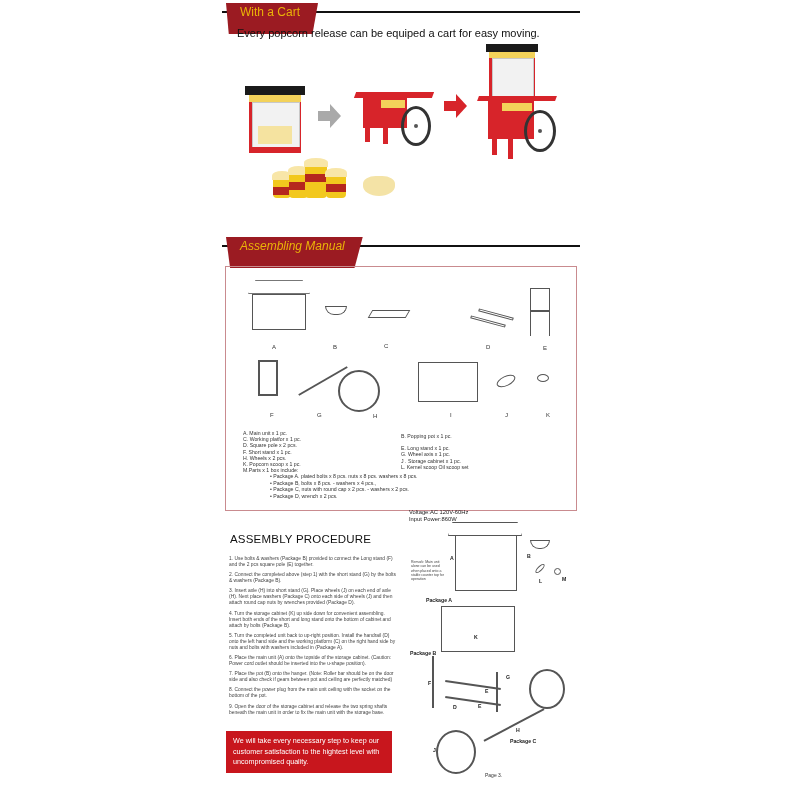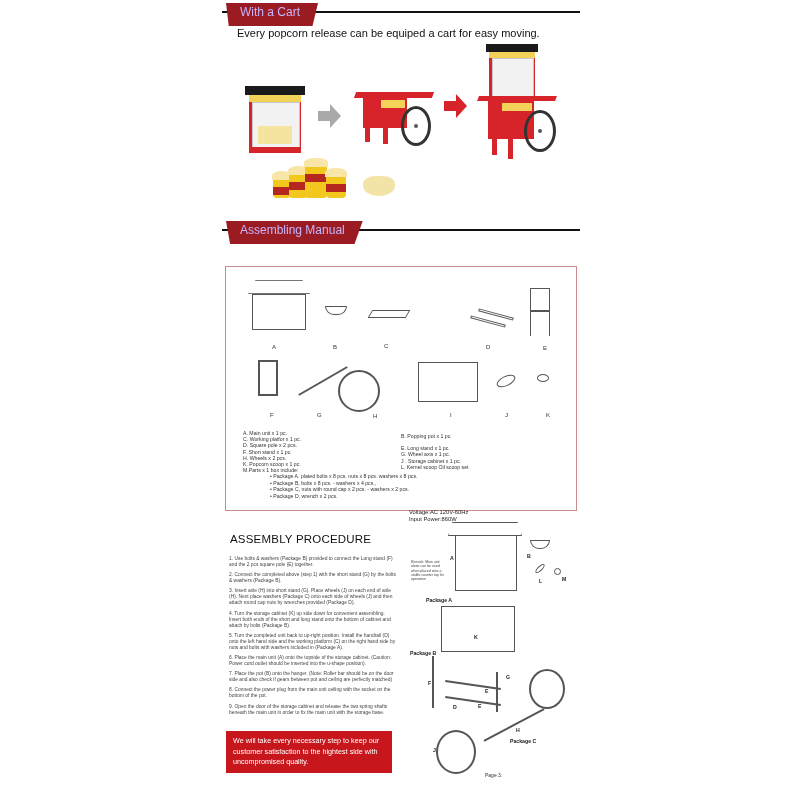--- a/index.html
+++ b/index.html
@@ -2,21 +2,21 @@
 <html><head>
 <meta charset="utf-8">
 <style>
   html, body { margin:0; padding:0; background:#ffffff; }
   body { width:800px; height:800px; position:relative; overflow:hidden; font-family:"Liberation Sans", sans-serif; color:#222; }
   .abs { position:absolute; }
 
   
   .sec-header { position:absolute; left:222px; width:358px; height:22px; }
   .sec-header .rule { position:absolute; left:0; right:0; top:9px; height:2px; background:#111; }
-  .sec-header .tab { position:absolute; left:4px; top:1px; height:19px; padding:0 18px 4px 14px; background:#9b1b22; color:#c4b5fd;
+  .sec-header .tab { position:absolute; left:4px; top:1px; height:19px; padding:0 18px 12px 14px; background:#9b1b22; color:#eab308;
       font-size:12px; line-height:19px; clip-path:polygon(0 0, 100% 0, 94% 100%, 3% 100%); }
   .sec-header .tab-notch { position:absolute; left:0; top:9px; width:6px; height:2px; background:#111; }
 
   .intro { position:absolute; left:237px; top:27px; font-size:11px; color:#111; }
 
   
   .machine { position:absolute; }
   .mach-top { background:#1a1a1a; }
   .red { background:#d7242a; }
   .glass { background:#f2f2f2; border:1px solid #c8c8c8; }
@@ -104,21 +104,21 @@
     </div>
   <div class="bucket" style="left:305px;top:165px;width:22px;height:33px;">
       <div class="band"></div>
     </div>
   <div class="bucket" style="left:326px;top:175px;width:20px;height:23px;">
       <div class="band"></div>
     </div>
 </div>
 <div class="abs" style="left:363px;top:176px;width:32px;height:20px;background:#f4e3a6;border-radius:40% 40% 50% 50%;"></div>
 
-<div class="sec-header" style="top:220px;">
+<div class="sec-header" style="top:236px;font-style:italic;">
   <div class="rule"></div>
   <div class="tab-notch"></div>
   <div class="tab">Assembling Manual</div>
 </div>
 
 <div class="manual-frame"></div>
 
 <div class="ln" style="left:248px;top:280px;width:62px;height:14px;clip-path:polygon(12% 0,88% 0,100% 100%,0 100%);border-color:#777;"></div>
 <div class="ln" style="left:252px;top:294px;width:54px;height:36px;"></div>
 <div class="ln" style="left:325px;top:306px;width:22px;height:9px;border-radius:0 0 10px 10px;"></div>
@@ -177,21 +177,21 @@
   <li>1. Use bolts &amp; washers (Package B) provided to connect the Long stand (F) and the 2 pcs square pole (E) together.</li>
   <li>2. Connect the completed above  (step 1) with the short stand (G) by the bolts &amp; washers (Package B).</li>
   <li>3. Insert axle (H) into short stand (G). Place wheels (J) on each end of axle (H). Next place washers (Package C) onto each side of wheels (J) and then attach round cap nuts by wrenches provided (Package D).</li>
   <li>4. Turn the storage cabinet (K) up side down for convenient assembling. Insert both ends of the short and long stand onto the bottom of cabinet and attach by bolts (Package B).</li>
   <li>5. Turn the completed unit back to up-right position. Install the handrail (D) onto the left hand side and the working platform (C) on the right hand side by nuts and bolts with washers included in (Package A).</li>
   <li>6. Place the main unit (A) onto the topside of the storage cabinet. (Caution: Power cord outlet should be inserted into the u-shape position).</li>
   <li>7. Place the pot (B) onto the hanger. (Note: Roller bar should be on the door side and also check if gears between pot and ceiling are perfectly matched)</li>
   <li>8. Connect the power plug from the main unit ceiling with the socket on the bottom of the pot.</li>
   <li>9. Open the door of the storage cabinet and release the two spring shafts beneath the main unit in order to fix the main unit with the storage base.</li>
 </ol>
-<div class="callout">We will take every necessary step to keep our customer satisfaction to the hightest side with uncompromised quality.</div>
+<div class="callout">We will take every necessary step to keep our customer satisfaction to the hightest level with uncompromised quality.</div>
 
 <div class="spec">
   <div>Voltage:AC 120V-60Hz</div>
   <div>Input Power:860W</div>
 </div>
 <div class="ln" style="left:448px;top:522px;width:74px;height:14px;clip-path:polygon(6% 0,94% 0,100% 100%,0 100%);"></div>
 <div class="ln" style="left:455px;top:535px;width:62px;height:56px;"></div>
 <div class="ln" style="left:530px;top:540px;width:20px;height:9px;border-radius:0 0 9px 9px;"></div>
 <div class="ln" style="left:534px;top:566px;width:12px;height:5px;border-radius:50%;transform:rotate(-45deg);"></div>
 <div class="ln" style="left:554px;top:568px;width:7px;height:7px;border-radius:50%;"></div>

